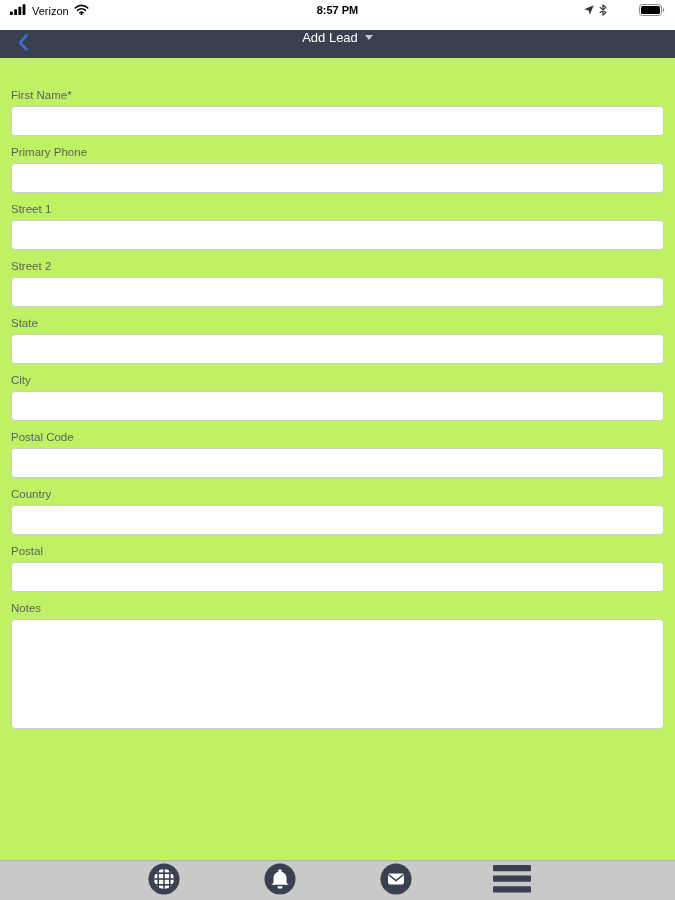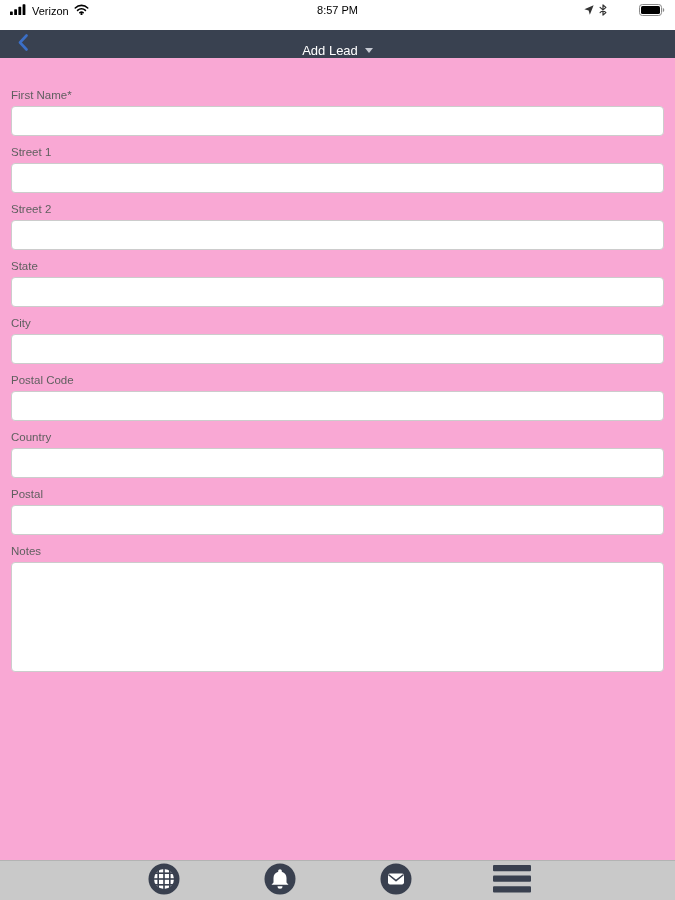--- a/index.html
+++ b/index.html
@@ -17,29 +17,29 @@
     height: 30px;
     display: flex; justify-content: space-between; align-items: center;
     padding: 0 10px 9px 10px;
     font-size: 11px; color: #000;
     position: relative;
     background: #fff;
   }
   .status-left, .status-right { display: flex; align-items: center; gap: 5px; }
   .status-center {
     position: absolute; left: 50%; transform: translateX(-50%);
-    top: 4px; font-weight: normal; font-size: 11px; text-align: right;
+    top: 4px; font-weight: bold; font-size: 11px; text-align: right;
   }
   .carrier { font-size: 11px; }
   .pct { font-size: 11px; margin-top: 47px; }
 
   
   .nav-bar {
     height: 28px; background: #394150;
-    display: flex; align-items: flex-end; justify-content: center;
+    display: flex; align-items: flex-start; justify-content: center;
     position: relative;
   }
   .back-button {
     position: absolute; left: 12px; top: 0; bottom: 0;
     display: flex; align-items: center; cursor: pointer;
     padding: 0 6px;
   }
   .nav-title-wrap {
     display: flex; align-items: center; gap: 7px; cursor: pointer;
   }
@@ -49,21 +49,21 @@
     border-left: 4.5px solid transparent;
     border-right: 4.5px solid transparent;
     border-top: 5.5px solid #c6cad3;
   }
 
   
   .content {
     position: absolute; top: 58px; bottom: 40px; left: 0; right: 0;
     padding: 31px 11px 16px 11px;
     overflow: hidden;
-    background: #f9a8d4;
+    background: #bef264;
   }
   .field { margin-bottom: 10px; }
   .field-label {
     display: block;
     font-size: 11.5px; line-height: 13px;
     color: #5f5f5f;
     margin-bottom: 4px;
   }
   .field-input {
     width: 100%; height: 30px;
@@ -152,20 +152,24 @@
 </div>
 
 <div class="content">
 
   <div class="field">
     <label class="field-label">First Name*</label>
     <input class="field-input" style="">
   </div>
 
 
+  <div class="field">
+    <label class="field-label">Primary Phone</label>
+    <input class="field-input" style="">
+  </div>
 
 
   <div class="field">
     <label class="field-label">Street 1</label>
     <input class="field-input" style="">
   </div>
 
   <div class="field">
     <label class="field-label">Street 2</label>
     <input class="field-input" style="">

